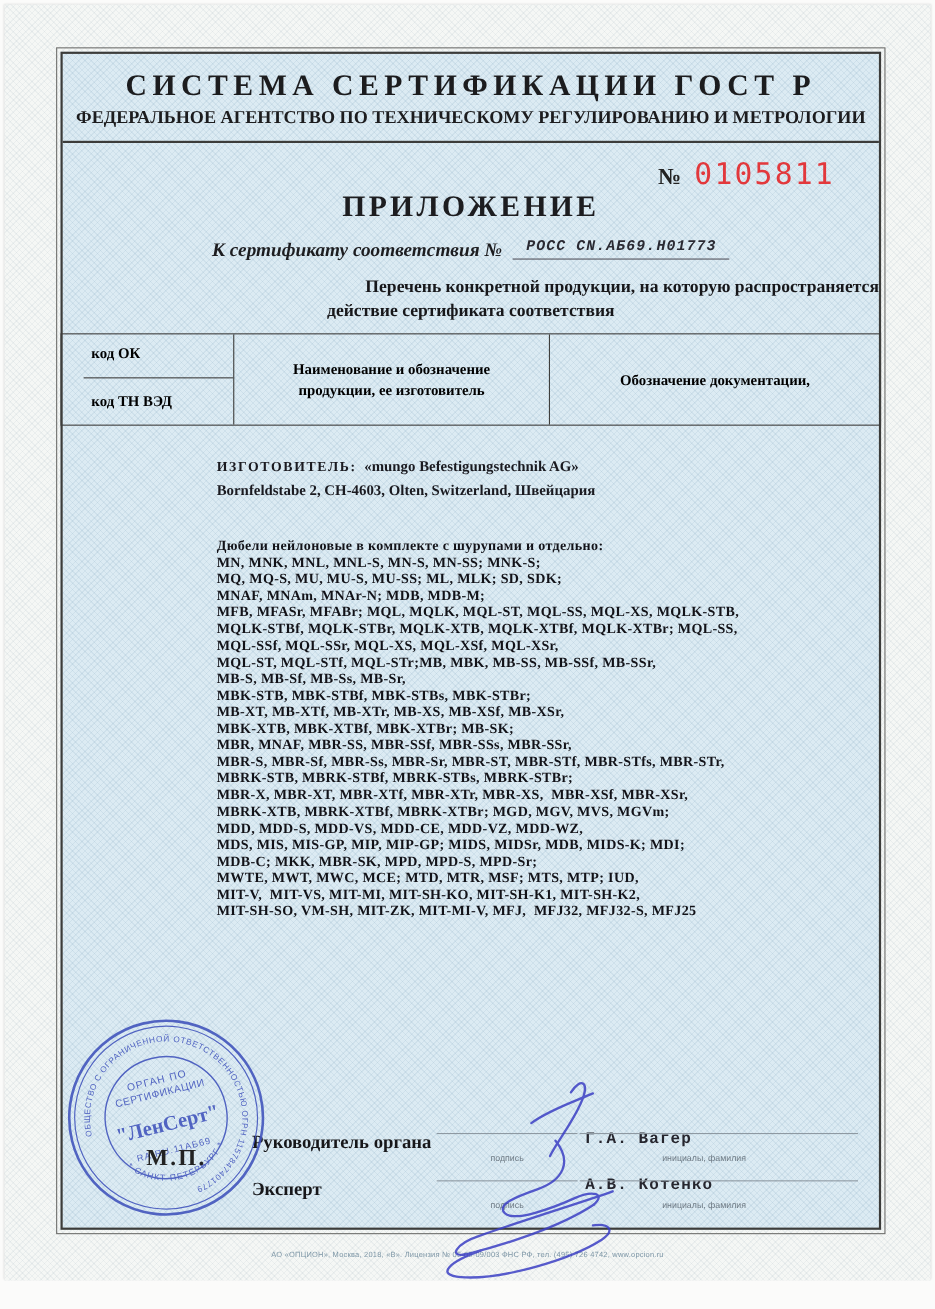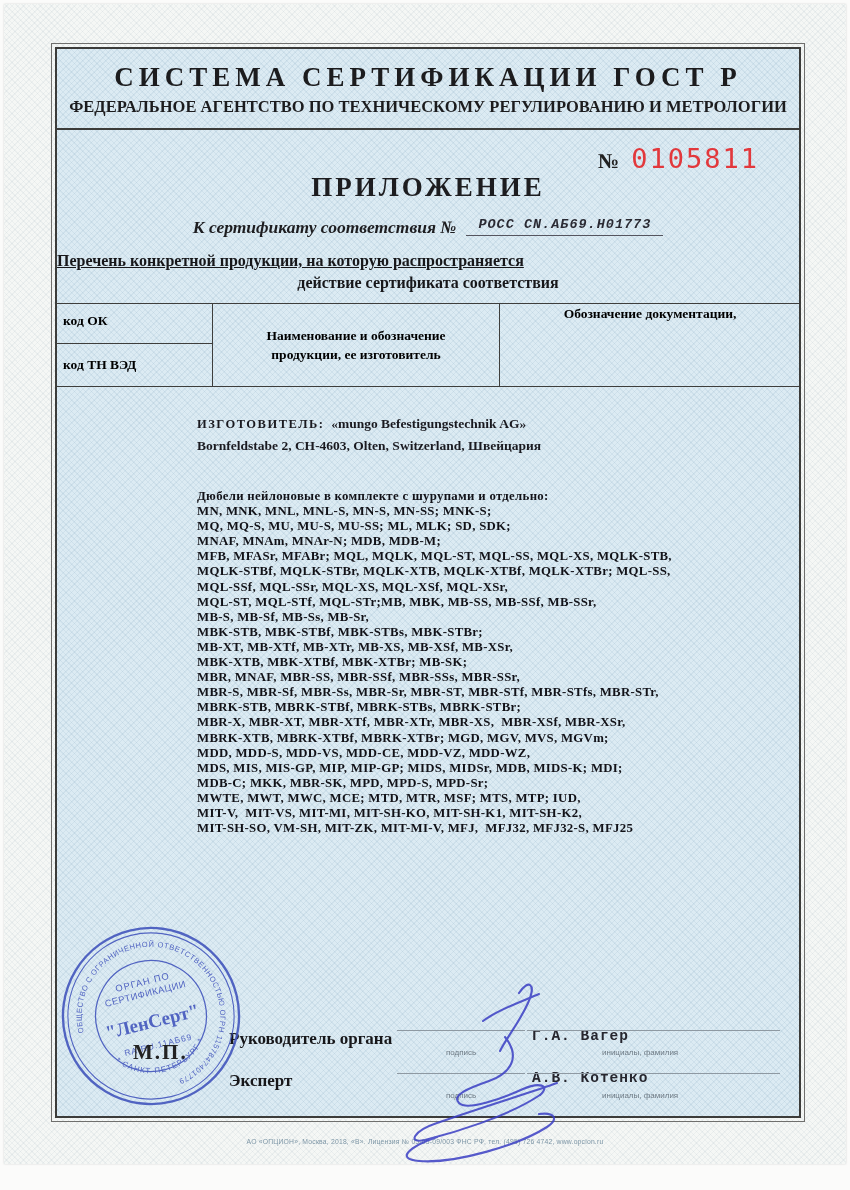--- a/index.html
+++ b/index.html
@@ -22,30 +22,30 @@
   .hdr-l2{margin-top:4px;font-size:16.5px;font-weight:bold;letter-spacing:0px;color:#1c1c1e;}
   .serial{position:absolute;top:94px;right:40px;display:flex;align-items:baseline;gap:12px;}
   .serial-prefix{font-size:21px;font-weight:bold;color:#222;}
   .serial-num{font-family:"DejaVu Sans Mono",monospace;font-size:27px;letter-spacing:2px;}
   .doc-title{position:absolute;top:123px;left:0;right:0;text-align:center;
     font-size:27px;font-weight:bold;letter-spacing:3px;color:#1d1d20;}
   .cert-line{position:absolute;top:168px;left:0;right:0;display:flex;justify-content:center;align-items:flex-start;gap:10px;font-style:italic;}
   .cert-label{font-size:17.5px;font-weight:bold;color:#1d1d20;}
   .cert-value{font-family:"Liberation Mono",monospace;font-size:13.5px;font-weight:600;color:#2a2a33;
     border-bottom:1px solid #55555f;padding:0 12px 3px 12px;letter-spacing:1px;}
-  .sub1{position:absolute;top:203px;left:0;right:0;text-align:left;font-size:16px;font-weight:bold;color:#17171a;text-decoration:underline;}
+  .sub1{position:absolute;top:203px;left:0;right:0;text-align:right;font-size:16px;font-weight:bold;color:#17171a;}
   .sub2{position:absolute;top:225px;left:0;right:0;text-align:center;font-size:16px;font-weight:bold;color:#17171a;}
   .tbl{position:absolute;top:254px;left:-2px;right:-2px;height:82px;border:1.5px solid #3e3e3c;
     display:grid;grid-template-columns:157px 287px 1fr;}
-  .tbl-c1{border-right:1.5px solid #3e3e3c;display:grid;grid-template-rows:40px 1fr;}
+  .tbl-c1{border-right:1.5px solid #3e3e3c;display:grid;grid-template-rows:40px 1fr;margin-left:20px;}
   .tbl-c1a{border-bottom:1px solid #3e3e3c;padding:9px 0 0 7px;font-size:13.5px;font-weight:bold;}
   .tbl-c1b{padding:13px 0 0 7px;font-size:13.5px;font-weight:bold;}
   .tbl-c2{border-right:1.5px solid #3e3e3c;display:flex;flex-direction:column;justify-content:center;
     text-align:center;font-size:13.5px;font-weight:bold;line-height:19px;}
-  .tbl-c3{display:flex;flex-direction:row;justify-content:center;text-align:center;
+  .tbl-c3{display:flex;flex-direction:column;justify-content:center;text-align:center;
     font-size:13.5px;font-weight:bold;line-height:19px;gap:18px;}
   .manuf{position:absolute;left:140px;top:364px;font-size:13.5px;font-weight:bold;color:#1a1a20;line-height:21px;}
   .manuf-label{letter-spacing:1.5px;font-size:12.5px;text-align:right;}
   .products{position:absolute;left:140px;top:440px;width:590px;}
   .code-line{font-size:12.8px;font-weight:bold;color:#121218;line-height:15.1px;letter-spacing:.3px;white-space:pre;}
   .stamp{position:absolute;left:0px;top:873px;width:188px;height:188px;z-index:1;transform:rotate(-14deg);opacity:.9;}
   .mp{position:absolute;left:76px;top:991px;font-size:21px;font-weight:bold;letter-spacing:2px;color:#222;z-index:2;}
   .sig-role{position:absolute;left:172px;font-size:17px;font-weight:bold;color:#17171a;}
   .sig-line{position:absolute;border-bottom:1px solid #8e99a2;}
   .sig-small{position:absolute;font-family:"Liberation Sans",sans-serif;font-size:8px;color:#6e7a84;}

